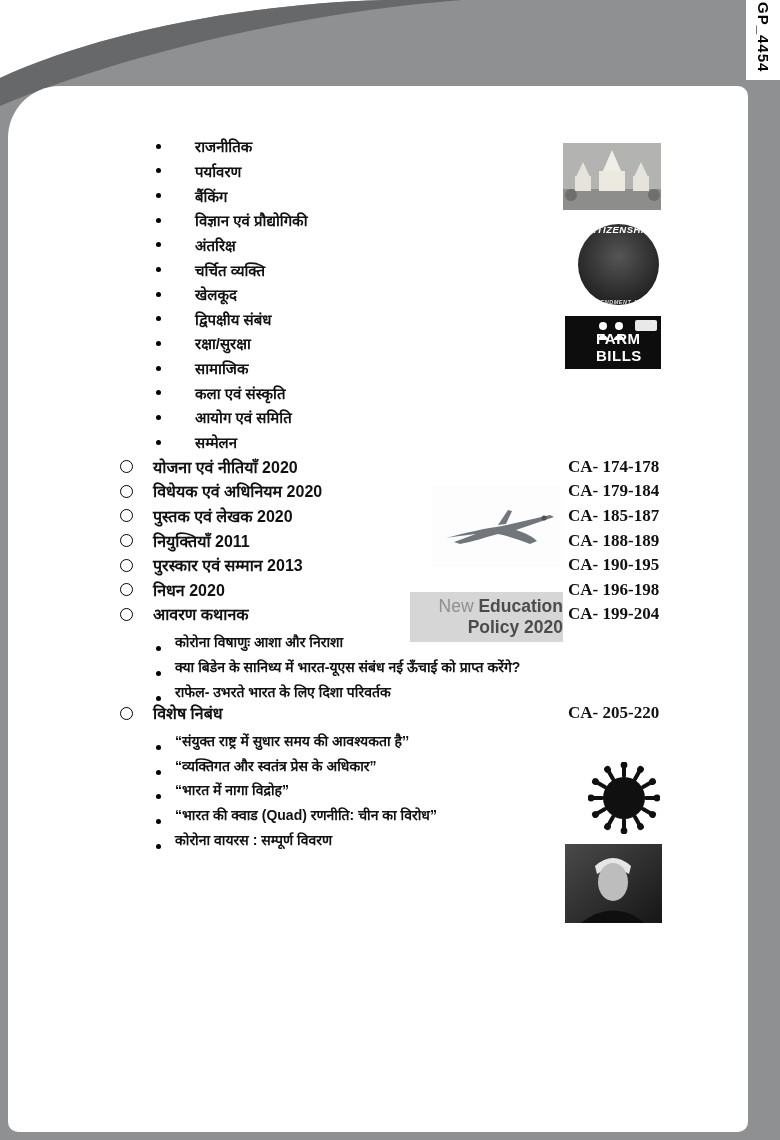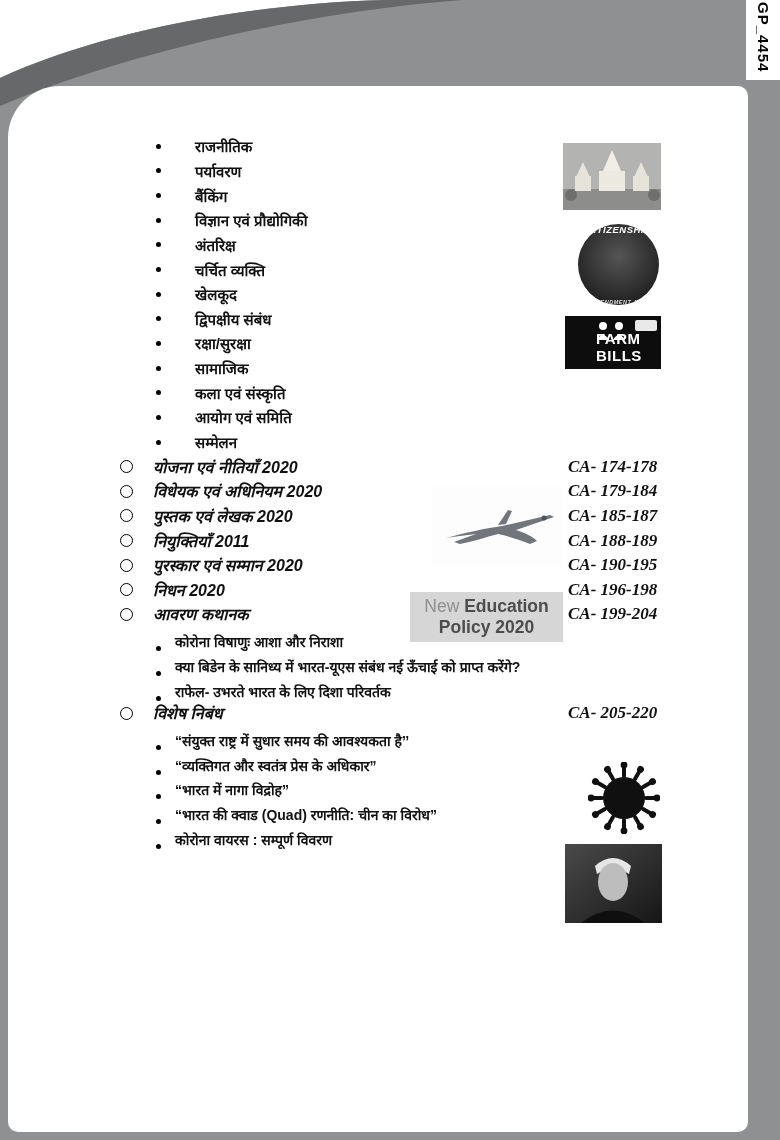--- a/index.html
+++ b/index.html
@@ -23,21 +23,21 @@
   }
   .toc {
     position:absolute; left:120px; top:134px; width:560px; z-index:3; color:#111;
   }
   .row { display:flex; align-items:center; height:24.65px; position:relative; }
   .topic-row { padding-left:36px; font-size:15px; font-weight:600;gap:20px; }
   .sub-row   { padding-left:36px; font-size:14px; font-weight:600;align-items:flex-end; }
   .dot {
     flex:0 0 auto; width:5px; height:5px; border-radius:50%; background:#000; margin-right:14px;
   }
-  .section-row { font-size:16px; font-weight:700;font-style:italic; }
+  .section-row { font-size:16px; font-weight:700; }
   .circle {
     flex:0 0 auto; width:11px; height:11px; border:1.6px solid #000; border-radius:50%;
     margin-right:20px; background:#fff;
   }
   .pages {
     position:absolute; left:448px; top:0; height:24.65px; display:flex; align-items:center;
     font-family:"Liberation Serif",serif; font-size:17px; font-weight:700; white-space:nowrap;
   }
   .photo { position:absolute; z-index:4; overflow:hidden; }
   .temple-box   { left:563px; top:143px; width:98px;  height:67px; }
@@ -51,21 +51,21 @@
   }
   .farm-label {
     position:absolute; left:6px; bottom:5px; color:#fff; font-weight:800; font-size:15px; letter-spacing:.5px;margin-left:25px;
   }
   .farm-badge {
     position:absolute; right:4px; top:4px; width:22px; height:11px; background:#e9e9e9; border-radius:2px;
   }
   .rafale-box { left:432px; top:486px; width:131px; height:81px; background:#fdfdfd; }
   .nep-box {
     left:410px; top:592px; width:153px; height:50px; background:#d6d6d6;
-    display:flex; flex-direction:column; align-items:center; justify-content:center;
+    display:flex; flex-direction:column; align-items:flex-end; justify-content:center;
     font-size:17.5px; line-height:21px;
   }
   .nep-new { color:#909090; font-weight:500; }
   .nep-bold { color:#4c4c4c; font-weight:800; }
   .corona-box { left:588px; top:762px; width:72px; height:72px; }
   .biden-box  { left:565px; top:844px; width:97px;  height:79px; }
 </style>
 </head>
 <body>
 
@@ -152,21 +152,21 @@
         <span>पुस्तक एवं लेखक 2020</span>
         <span class="pages">CA- 185-187</span>
       </div>
     <div class="row section-row">
         <span class="circle"></span>
         <span>नियुक्तियाँ 2011</span>
         <span class="pages">CA- 188-189</span>
       </div>
     <div class="row section-row">
         <span class="circle"></span>
-        <span>पुरस्कार एवं सम्मान 2020</span>
+        <span>पुरस्कार एवं सम्मान 2013</span>
         <span class="pages">CA- 190-195</span>
       </div>
     <div class="row section-row">
         <span class="circle"></span>
         <span>निधन 2020</span>
         <span class="pages">CA- 196-198</span>
       </div>
     <div class="row section-row">
         <span class="circle"></span>
         <span>आवरण कथानक</span>

